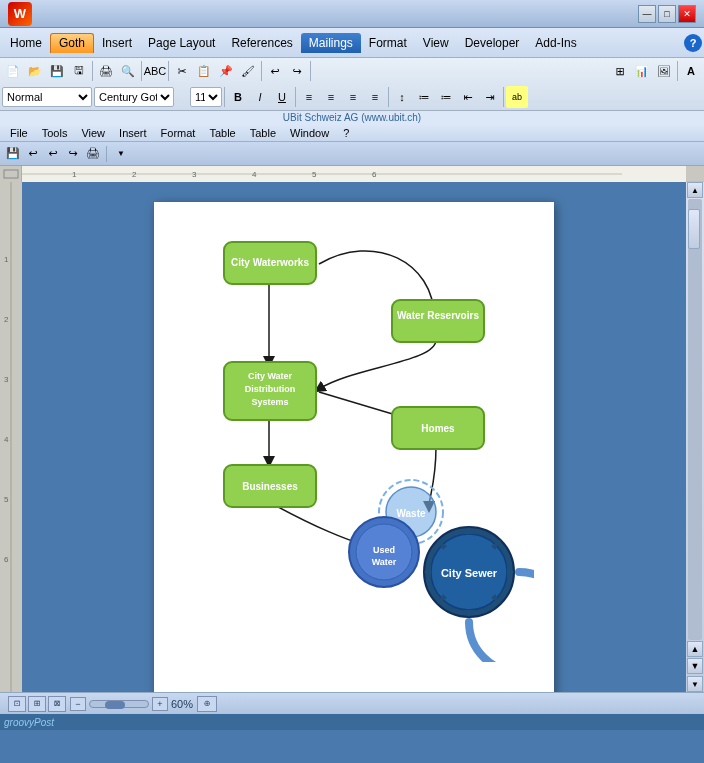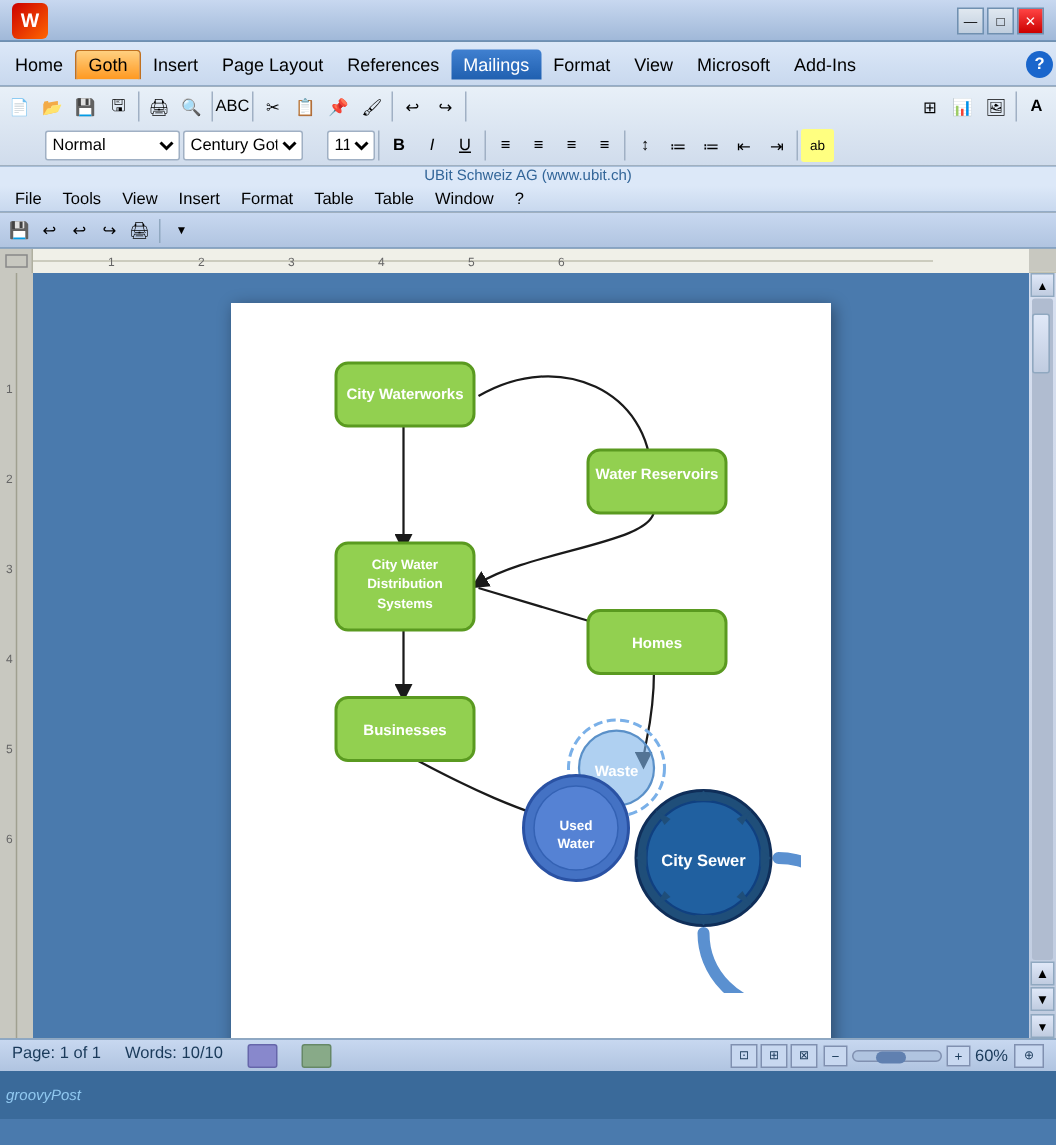--- a/index.html
+++ b/index.html
@@ -105,21 +105,21 @@
 
 <div class="menu-bar">
   <div class="menu-item">Home</div>
   <div class="menu-item active" style="background:linear-gradient(to bottom,#ffd080,#ff9820);border:1px solid #c07020;border-bottom:none;">Goth</div>
   <div class="menu-item">Insert</div>
   <div class="menu-item">Page Layout</div>
   <div class="menu-item">References</div>
   <div class="menu-item" style="background:linear-gradient(to bottom,#4080d0,#2060b0);color:white;">Mailings</div>
   <div class="menu-item">Format</div>
   <div class="menu-item">View</div>
-  <div class="menu-item">Microsoft</div>
+  <div class="menu-item">Developer</div>
   <div class="menu-item">Add-Ins</div>
   <div style="margin-left:auto;width:18px;height:18px;border-radius:50%;background:#1a66cc;color:white;display:flex;align-items:center;justify-content:center;font-size:11px;font-weight:bold;">?</div>
 </div>
 
 <div class="toolbar-container">
   <div class="toolbar-row">
 
     <div class="toolbar-btn" title="New">📄</div>
     <div class="toolbar-btn" title="Open">📂</div>
     <div class="toolbar-btn" title="Save">💾</div>
@@ -140,21 +140,21 @@
     <div class="toolbar-sep"></div>
     <div style="flex:1"></div>
     <div class="toolbar-btn">⊞</div>
     <div class="toolbar-btn">📊</div>
     <div class="toolbar-btn">🖼</div>
     <div class="toolbar-sep"></div>
     <div class="toolbar-btn" style="font-weight:bold;">A</div>
   </div>
 
   <div class="toolbar-row">
-    <select class="toolbar-select" style="width:90px;margin-left:28px;">
+    <select class="toolbar-select" style="width:90px;">
       <option>Normal</option>
     </select>
     <select class="toolbar-select" style="width:80px;margin-left:2px;">
       <option>Century Goth</option>
     </select>
     <select class="toolbar-select" style="width:32px;margin-left:16px;">
       <option>11</option>
     </select>
     <div class="toolbar-sep"></div>
     <div class="toolbar-btn" style="font-weight:bold;">B</div>
@@ -324,40 +324,34 @@
     </div>
     <div style="display:flex;flex-direction:column;gap:1px;margin-bottom:2px;">
       <div class="scroll-btn" style="font-size:9px;">▲</div>
       <div class="scroll-btn" style="font-size:9px;">▼</div>
     </div>
     <div class="scroll-btn">▼</div>
   </div>
 </div>
 
 <div class="status-bar">
-  <div class="status-left">
-    <span>Page: 1 of 1</span>
-    <span>Words: 10/10</span>
-    <div style="width:20px;height:16px;background:#8888cc;border:1px solid #6666aa;border-radius:2px;display:flex;align-items:center;justify-content:center;"></div>
-    <div style="width:20px;height:16px;background:#88aa88;border:1px solid #668866;border-radius:2px;"></div>
-  </div>
   <div class="status-right">
 
     <div style="display:flex;gap:2px;">
       <div style="width:18px;height:16px;border:1px solid #8090b0;background:#c8d8f0;display:flex;align-items:center;justify-content:center;font-size:8px;cursor:pointer;">⊡</div>
       <div style="width:18px;height:16px;border:1px solid #8090b0;background:#c8d8f0;display:flex;align-items:center;justify-content:center;font-size:8px;cursor:pointer;">⊞</div>
       <div style="width:18px;height:16px;border:1px solid #8090b0;background:#c8d8f0;display:flex;align-items:center;justify-content:center;font-size:8px;cursor:pointer;">⊠</div>
     </div>
     <div style="display:flex;align-items:center;gap:3px;">
       <div style="width:16px;height:14px;border:1px solid #8090b0;background:#c8d8f0;display:flex;align-items:center;justify-content:center;font-size:9px;cursor:pointer;">−</div>
       <div style="width:60px;height:8px;background:#b0c4e0;border:1px solid #8090b0;border-radius:4px;position:relative;cursor:pointer;">
         <div style="width:20px;height:8px;background:#6080b0;border-radius:4px;position:absolute;left:15px;"></div>
       </div>
       <div style="width:16px;height:14px;border:1px solid #8090b0;background:#c8d8f0;display:flex;align-items:center;justify-content:center;font-size:9px;cursor:pointer;">+</div>
       <span style="font-size:11px;">60%</span>
     </div>
     <div style="width:20px;height:16px;border:1px solid #8090b0;background:#c8d8f0;display:flex;align-items:center;justify-content:center;font-size:8px;">⊕</div>
   </div>
 </div>
 
-<div style="background:#3a6a9a;height:32px;display:flex;align-items:center;padding:0 4px;">
+<div style="background:#3a6a9a;height:16px;display:flex;align-items:center;padding:0 4px;">
   <span style="color:#90c8f0;font-size:10px;font-style:italic;">groovyPost</span>
 </div>
 
 </body></html>

